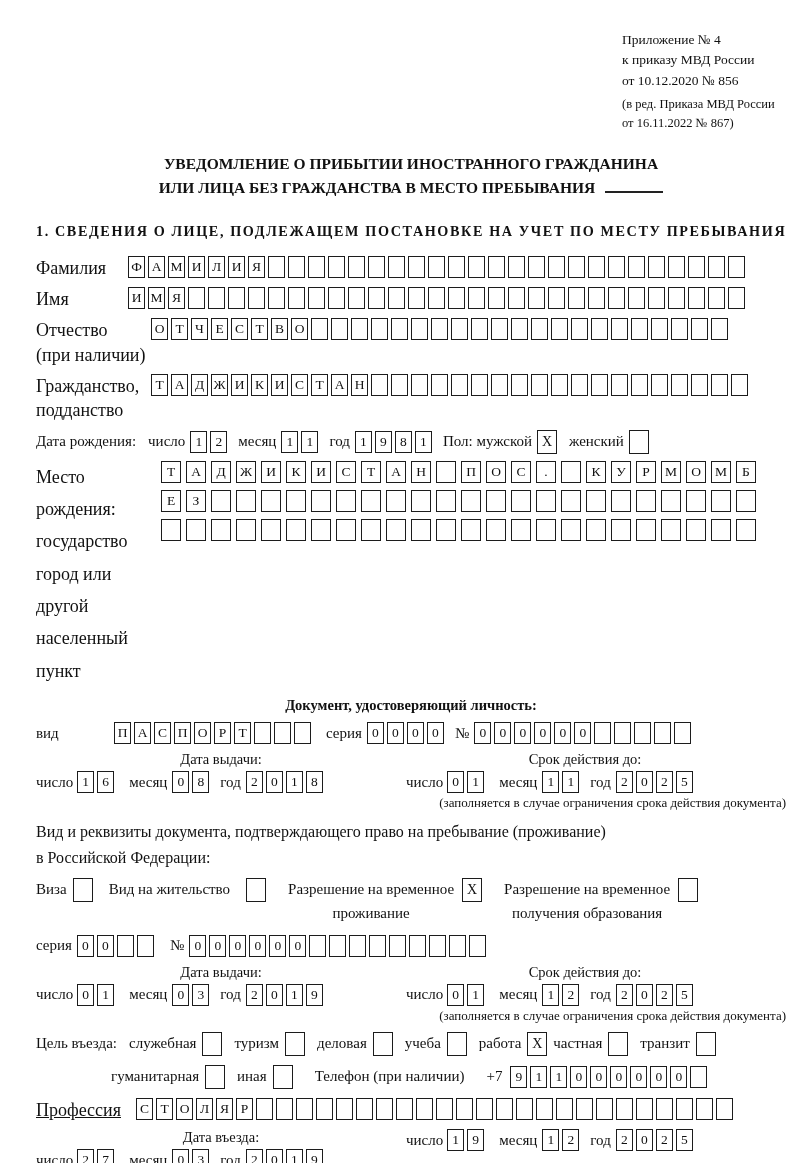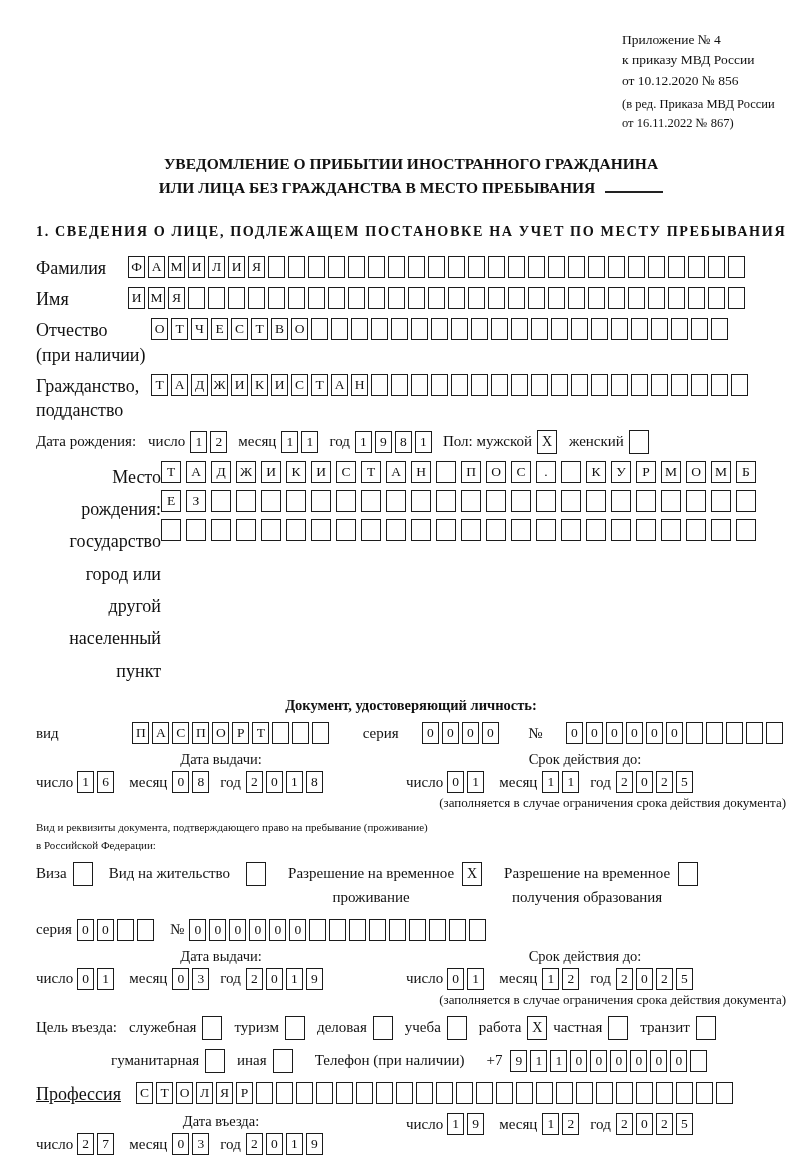--- a/index.html
+++ b/index.html
@@ -35,21 +35,21 @@
   .doc-heading{text-align:center;font-weight:bold;font-size:14.5px;margin:10px 0 8px 0;}
 
   .dates-line{display:flex;margin-bottom:2px;}
   .dates-col{display:flex;flex-direction:column;}
   .dates-col.left{width:370px;}
   .dates-col.right{width:358px;}
   .dates-head{text-align:center;font-size:14.5px;margin-bottom:3px;}
   .date-group{display:flex;align-items:center;}
   .note{font-size:13px;text-align:right;margin:2px 0 8px 0;}
 
-  .para{font-size:11px;line-height:1.6;}
+  .para{font-size:16px;line-height:1.6;}
   .opts-row{display:flex;align-items:flex-start;margin:8px 0 10px 0;}
   .opt{display:flex;align-items:flex-start;margin-right:12px;}
   .opt .opt-label{font-size:15px;text-align:center;line-height:1.55;margin-right:8px;}
   .opt.single .opt-label{margin-right:6px;}
 
   .purpose-row{display:flex;align-items:center;flex-wrap:nowrap;margin-bottom:9px;}
   .purpose-row .dlbl{margin-right:6px;}
   .purpose-row .cb{margin-right:12px;}
   .indent75{margin-left:75px;}
 
@@ -246,21 +246,21 @@
         <span class="cell">9</span>
         <span class="cell">8</span>
         <span class="cell">1</span>
       </span>
     <span class="dlbl gap-s">Пол: мужской</span>
     <span class="cb">X</span>
     <span class="dlbl gap-m">женский</span>
     <span class="cb"></span>
   </div>
 
-  <div class="rep-block" style="margin-top:2px;text-align:right;">
+  <div class="rep-block" style="margin-top:2px;">
     <div class="lbl w125" style="line-height:1.8;">
       <div>Место рождения:</div>
       <div>государство</div>
       <div>город или другой</div>
       <div>населенный пункт</div>
     </div>
     <div class="rep-rows">
       <div class="cells wide">
           <span class="cell">Т</span>
           <span class="cell">А</span>
@@ -337,21 +337,21 @@
           <span class="cell"></span>
           <span class="cell"></span>
           <span class="cell"></span>
           <span class="cell"></span>
         </div>
     </div>
   </div>
 
   <div class="doc-heading">Документ, удостоверяющий личность:</div>
 
-  <div class="row inline-row" style="align-items:center;justify-content:space-between;">
+  <div class="row inline-row" style="align-items:center;">
     <span class="dlbl w78" style="display:inline-block;">вид</span>
     <span class="cells">
         <span class="cell">П</span>
         <span class="cell">А</span>
         <span class="cell">С</span>
         <span class="cell">П</span>
         <span class="cell">О</span>
         <span class="cell">Р</span>
         <span class="cell">Т</span>
         <span class="cell"></span>

